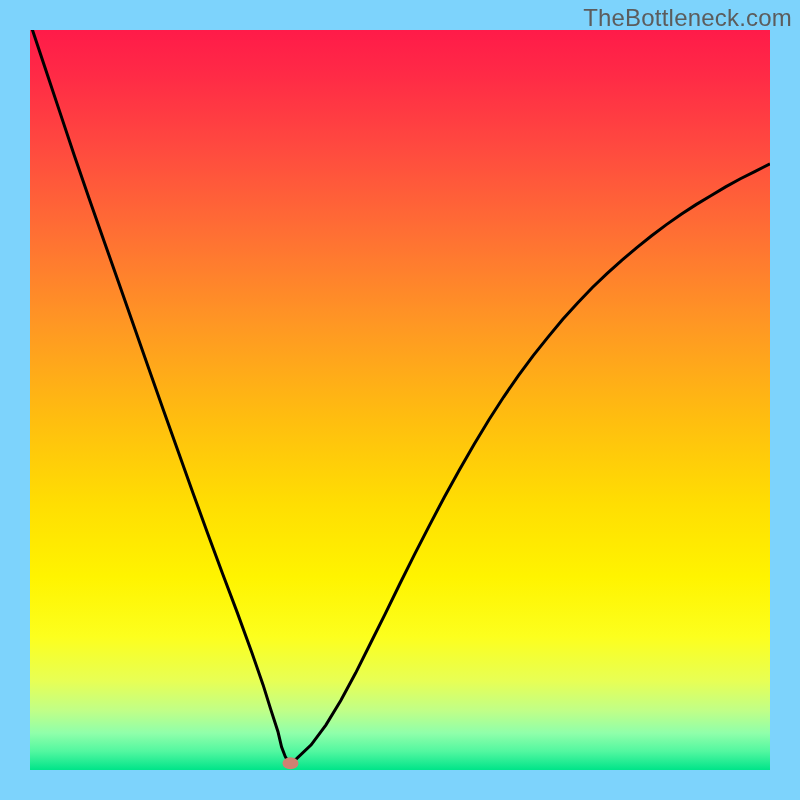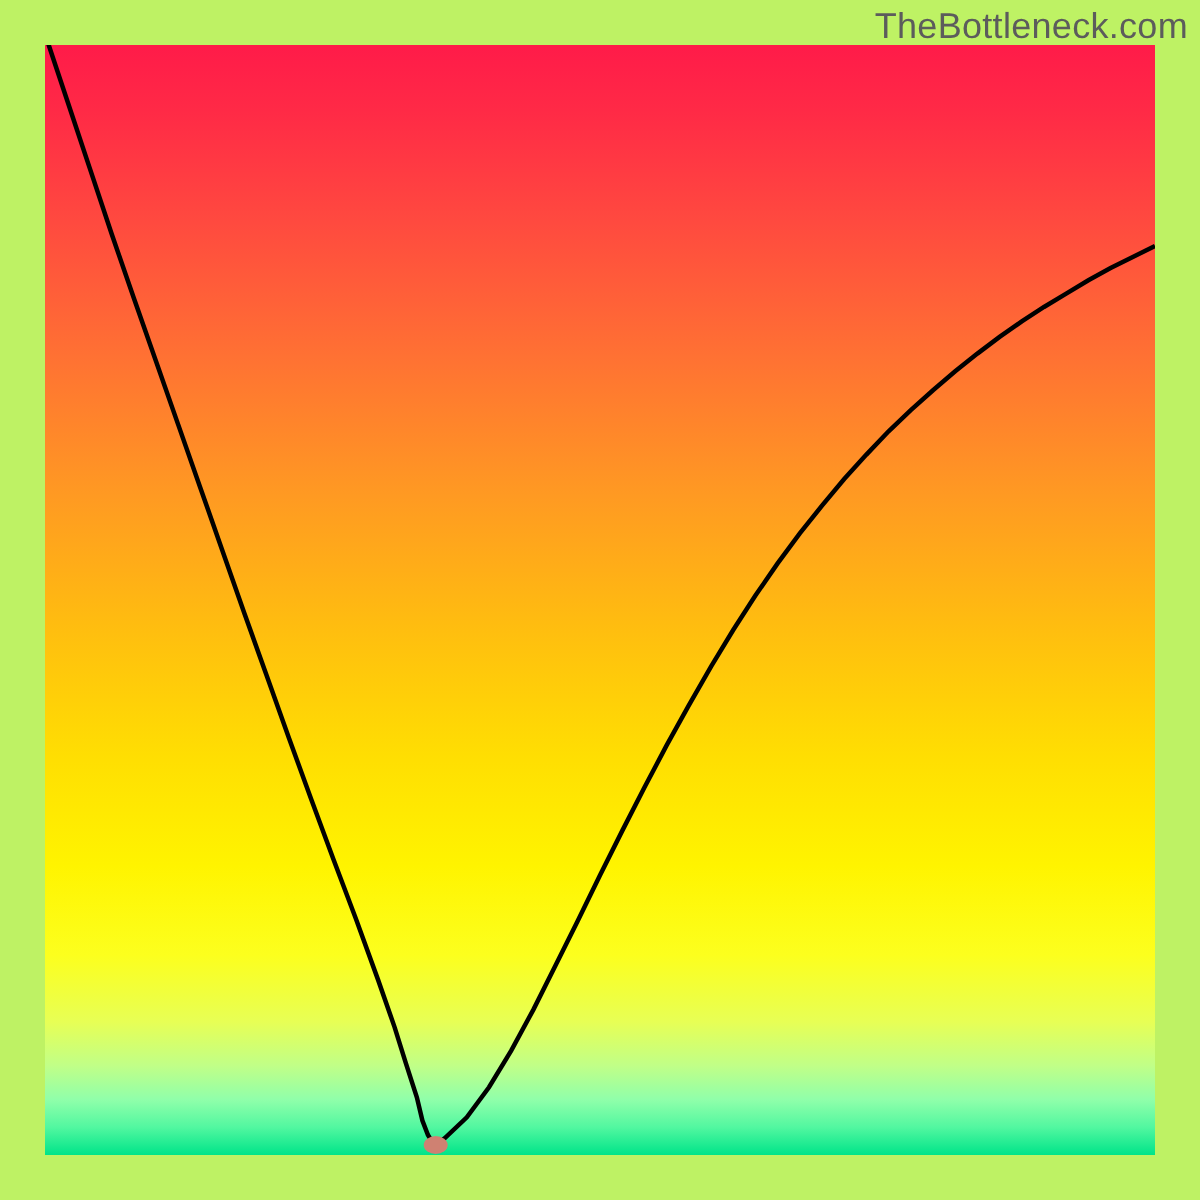--- a/index.html
+++ b/index.html
@@ -8,21 +8,21 @@
     width: 800px;
     height: 800px;
     overflow: hidden;
     font-family: Arial, Helvetica, sans-serif;
     background: #000;
   }
   .frame {
     position: relative;
     width: 800px;
     height: 800px;
-    background: #bef264;
+    background: #7dd3fc;
   }
   .plot-area {
     position: absolute;
     left: 30px;
     top: 30px;
     width: 740px;
     height: 740px;
     overflow: hidden;
   }
   .watermark {

